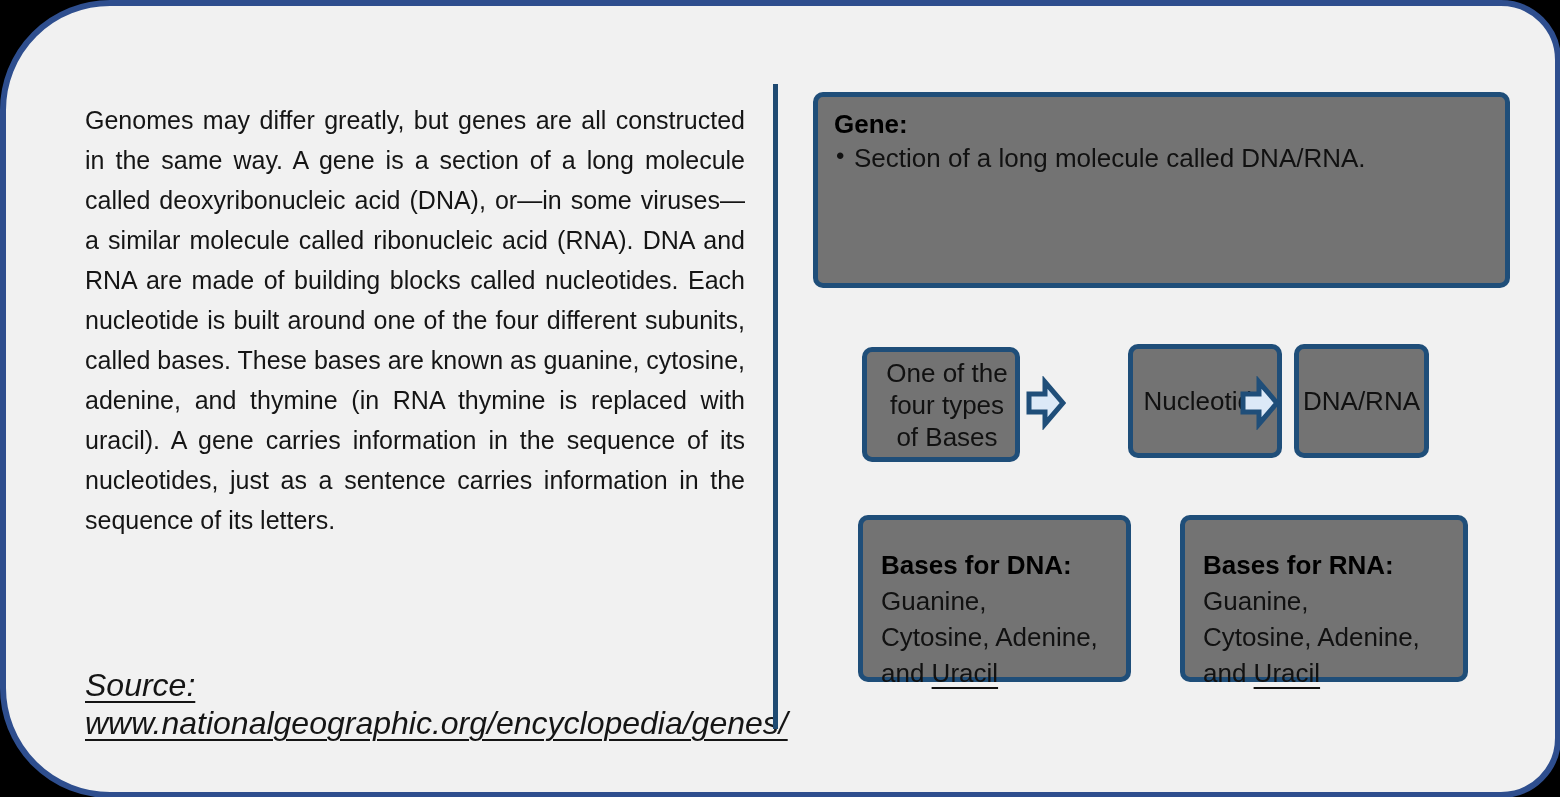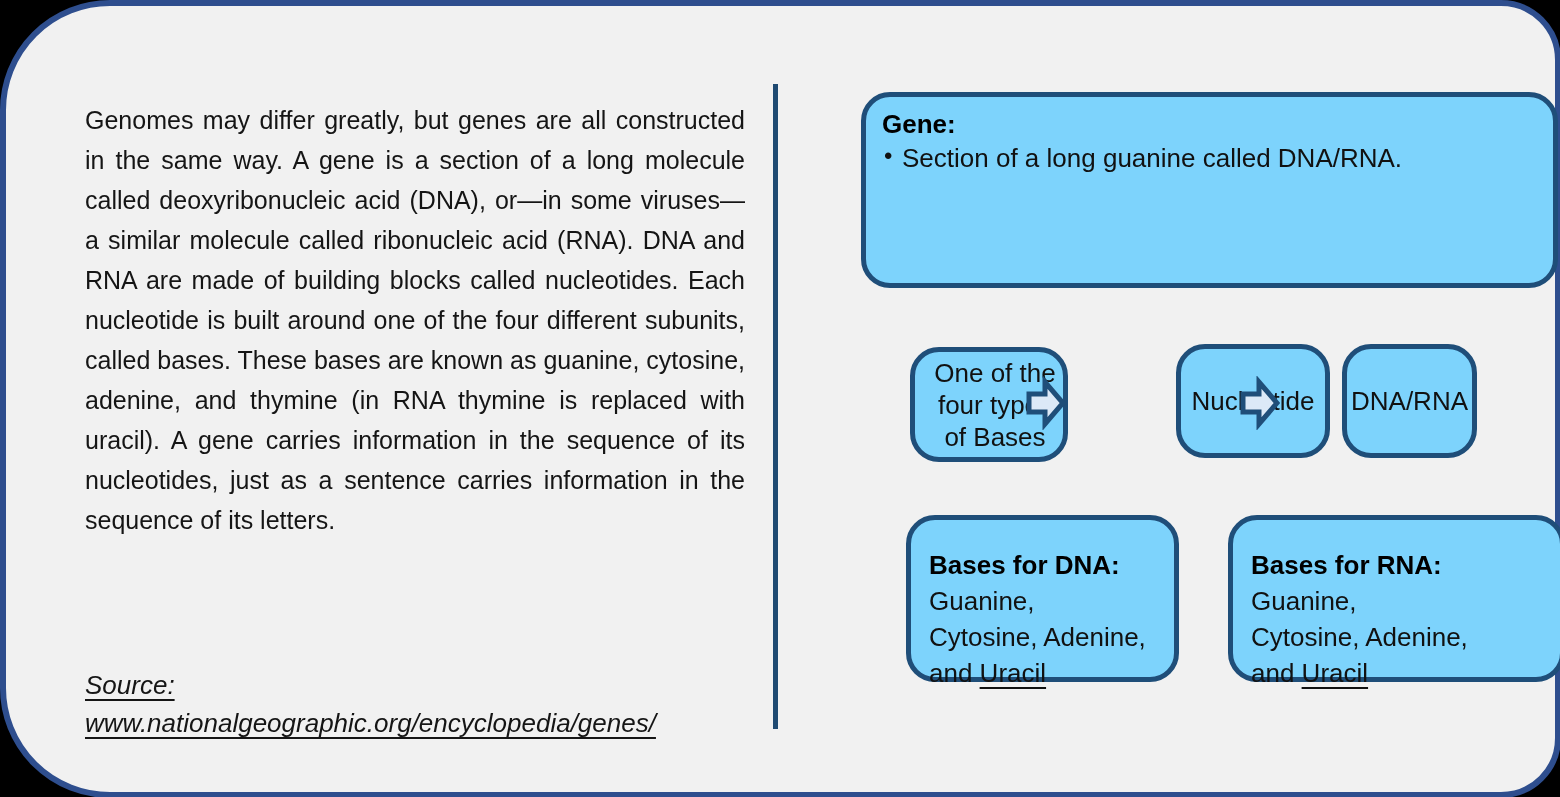--- a/index.html
+++ b/index.html
@@ -4,42 +4,42 @@
 <style>
   html,body{margin:0;padding:0;background:#000;}
   .stage{position:relative;width:1560px;height:797px;background:#000;overflow:hidden;
          font-family:"Liberation Sans", sans-serif;color:#111;}
   .frame{position:absolute;left:0;top:0;width:1549px;height:786px;
          background:#f1f1f1;border:6px solid #2e4e8e;border-radius:110px 60px 60px 110px;}
   
   .paragraph{position:absolute;left:85px;top:72px;width:660px;
              font-size:25px;line-height:40px;text-align:justify;color:#151515;margin-top:28px;}
   .source{position:absolute;left:85px;top:666px;width:660px;
-          font-size:26px;line-height:38px;font-style:italic;color:#151515;}
+          font-size:32px;line-height:38px;font-style:italic;color:#151515;}
   .source .u{text-decoration:underline;text-decoration-thickness:2px;text-underline-offset:5px;}
   
   .divider{position:absolute;left:773px;top:84px;width:5px;height:645px;background:#1f4a72;}
   
-  .bluebox{position:absolute;background:#7dd3fc;border:5px solid #1f4e79;border-radius:29px;box-sizing:border-box;margin-left:48px;}
+  .bluebox{position:absolute;background:#737373;border:5px solid #1f4e79;border-radius:10px;box-sizing:border-box;}
   .gene-box{left:813px;top:92px;width:697px;height:196px;padding:10px 16px;}
   .gene-title{font-size:26px;font-weight:bold;line-height:34px;color:#000;}
   .gene-bullets{margin:0;padding:0;list-style:none;}
   .gene-bullets li{position:relative;padding-left:20px;font-size:26px;line-height:34px;white-space:pre-wrap;}
   .gene-bullets li::before{content:"\2022";position:absolute;left:2px;top:-2px;font-size:24px;}
   .flow-step{display:flex;align-items:center;justify-content:center;text-align:center;
              font-size:26px;line-height:32px;padding:4px;}
   .step1{left:862px;top:347px;width:158px;height:115px;padding-left:16px;}
   .step2{left:1128px;top:344px;width:154px;height:114px;}
   .step3{left:1294px;top:344px;width:135px;height:114px;}
   .arrow{position:absolute;width:40px;height:54px;}
   .arrow1{left:1026px;top:376px;}
   .arrow2{left:1240px;top:376px;}
   .bases-box{padding:27px 18px;font-size:26px;line-height:36px;}
   .dna-box{left:858px;top:515px;width:273px;height:167px;}
-  .rna-box{left:1180px;top:515px;width:337px;height:167px;}
+  .rna-box{left:1180px;top:515px;width:288px;height:167px;}
   .bases-title{font-weight:bold;color:#000;}
   .ul2{text-decoration:underline;text-decoration-thickness:2px;text-underline-offset:5px;}
 </style>
 </head>
 <body>
 
 <div class="stage">
   <div class="frame"></div>
 
   <div class="paragraph">Genomes may differ greatly, but genes are all constructed in the same way. A gene is a section of a long molecule called deoxyribonucleic acid (DNA), or—in some viruses—a similar molecule called ribonucleic acid (RNA). DNA and RNA are made of building blocks called nucleotides. Each nucleotide is built around one of the four different subunits, called bases. These bases are known as guanine, cytosine, adenine, and thymine (in RNA thymine is replaced with uracil). A gene carries information in the sequence of its nucleotides, just as a sentence carries information in the sequence of its letters.</div>
@@ -47,21 +47,21 @@
   <div class="source">
     <div class="u">Source:</div>
     <div class="u">www.nationalgeographic.org/encyclopedia/genes/</div>
   </div>
 
   <div class="divider"></div>
 
   <div class="bluebox gene-box">
     <div class="gene-title">Gene:</div>
     <ul class="gene-bullets">
-      <li>Section of a long guanine called DNA/RNA.</li>
+      <li>Section of a long molecule called DNA/RNA.</li>
     </ul>
   </div>
 
   <div class="bluebox flow-step step1">
     <span>One of the four types of Bases</span>
   </div>
 
   <svg class="arrow arrow1" viewBox="0 0 40 54">
     <path d="M3,18 L19,18 L19,6 L37,27 L19,48 L19,36 L3,36 Z" fill="#dce9f7" stroke="#1f4e79" stroke-width="5" stroke-linejoin="miter"></path>
   </svg>

